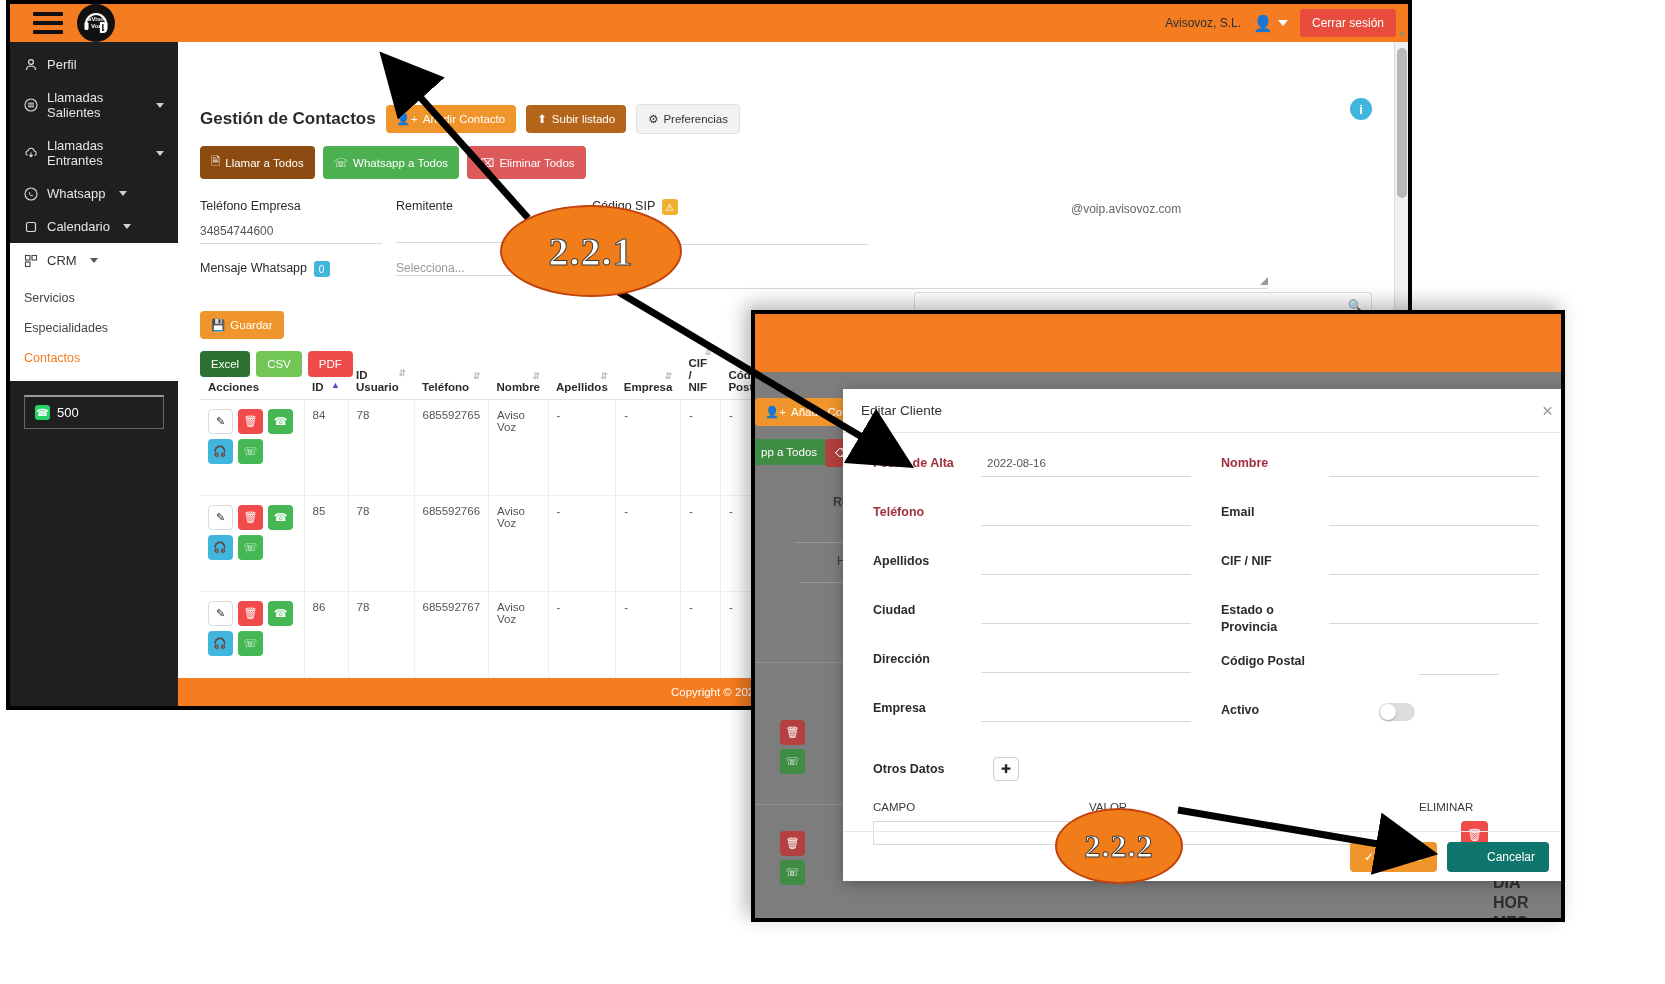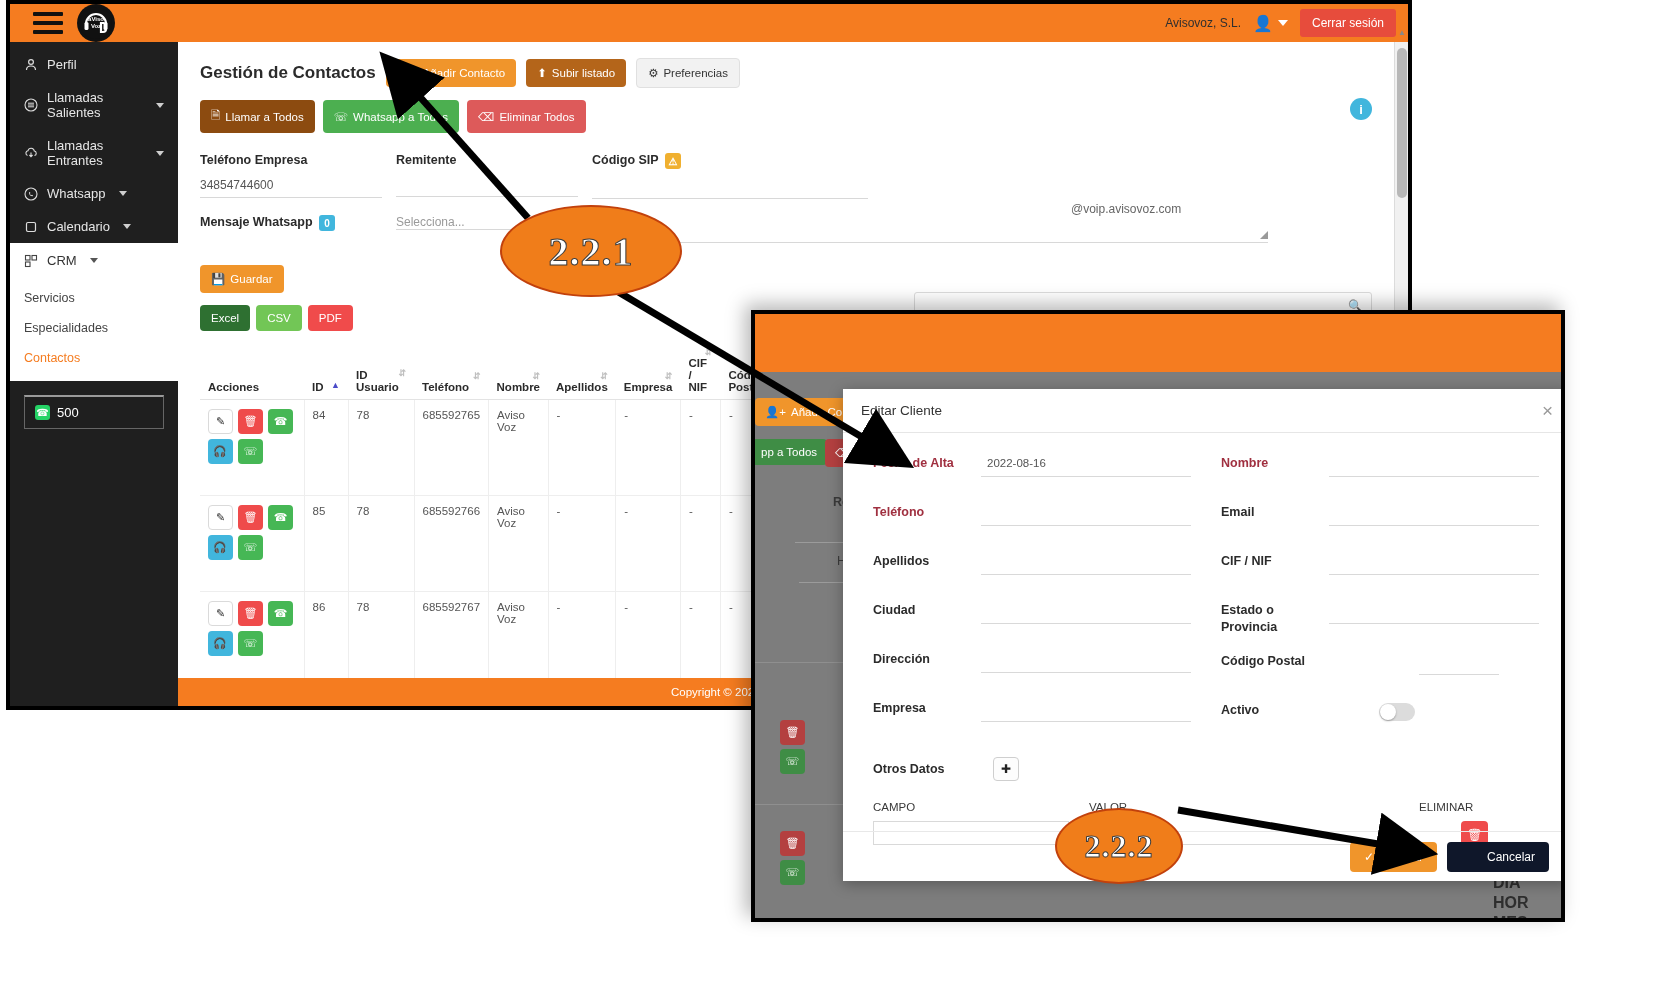--- a/index.html
+++ b/index.html
@@ -67,42 +67,42 @@
   .wa-badge {
     width:15px;height:15px;background:#25d366;border-radius:3px;color:#fff;
     font-size:10px;display:flex;align-items:center;justify-content:center;
   }
 
   
   .content {
     position:absolute; left:168px; top:38px; right:14px; bottom:0;
     background:#fff; padding:16px 22px; overflow:hidden;
   }
-  .page-head { display:flex; align-items:center; gap:10px; }
+  .page-head { display:flex; align-items:center; gap:10px;margin-top:46px; }
   .page-title { font-size:17px; font-weight:bold; color:#2b2b2b; }
   .btn { border:none; border-radius:4px; font-size:11.5px; color:#fff; cursor:pointer;
          padding:7px 11px; display:inline-flex; align-items:center; gap:5px; white-space:nowrap; }
   .btn-orange { background:#f0952b; }
   .btn-brown  { background:#b4651a; }
   .btn-grey   { background:#f2f2f2; color:#333; border:1px solid #e0e0e0; }
   .btn-darkbrown { background:#8c4b10; }
   .btn-green  { background:#4caf50; }
   .btn-red    { background:#dd5a5a; }
   .btn-row { display:flex; gap:8px; margin-top:12px; }
 
   .info-circle {
     position:absolute; right:22px; top:56px; width:22px; height:22px; border-radius:50%;
     background:#41b6dd; color:#fff; font-size:13px; font-weight:bold;
     display:flex; align-items:center; justify-content:center;
   }
 
   .form-grid { margin-top:20px; display:flex; gap:0; }
   .fg-col { width:196px; }
   .fg-col.wide { width:290px; }
-  .fld-label { font-size:12.5px; font-weight:bold; color:#2b2b2b; margin-bottom:11px; }
+  .fld-label { font-size:12.5px; font-weight:normal; color:#2b2b2b; margin-bottom:11px; }
   .fld-line {
     border-bottom:1px solid #d8d8d8; font-size:12px; color:#555;
     padding-bottom:5px; min-height:19px; width:182px;
   }
   .fld-line.w280 { width:276px; }
   .warn-badge {
     display:inline-flex; align-items:center; justify-content:center;
     width:16px;height:16px;background:#f0b030;border-radius:3px;color:#fff;font-size:10px;
     vertical-align:middle; margin-left:3px;
   }
@@ -241,21 +241,21 @@
     display:flex;align-items:center;justify-content:center;font-size:12px;cursor:pointer;
     margin-left:78px;
   }
   .modal-foot {
     position:absolute; left:0; right:0; bottom:0; height:50px; border-top:1px solid #e8e8e8;
     display:flex; align-items:center; justify-content:flex-end; gap:10px; padding-right:20px;
   }
   .mf-btn { border:none; border-radius:4px; font-size:12px; color:#fff; padding:8px 14px; cursor:pointer;
     display:inline-flex; align-items:center; gap:5px; }
   .mf-save { background:#f0952b; }
-  .mf-cancel { background:#0f172a;padding-left:40px; }
+  .mf-cancel { background:#0f766e;padding-left:40px; }
 
   
   .callout {
     position:absolute; border-radius:50%; background:#f07d1a; border:2px solid #c2410c;
     display:flex; align-items:center; justify-content:center; z-index:60;
   }
   .callout span {
     font-family:"Liberation Serif", serif; font-weight:bold; color:#fff;
     -webkit-text-stroke:1px #3a3a3a; letter-spacing:1px;
   }

